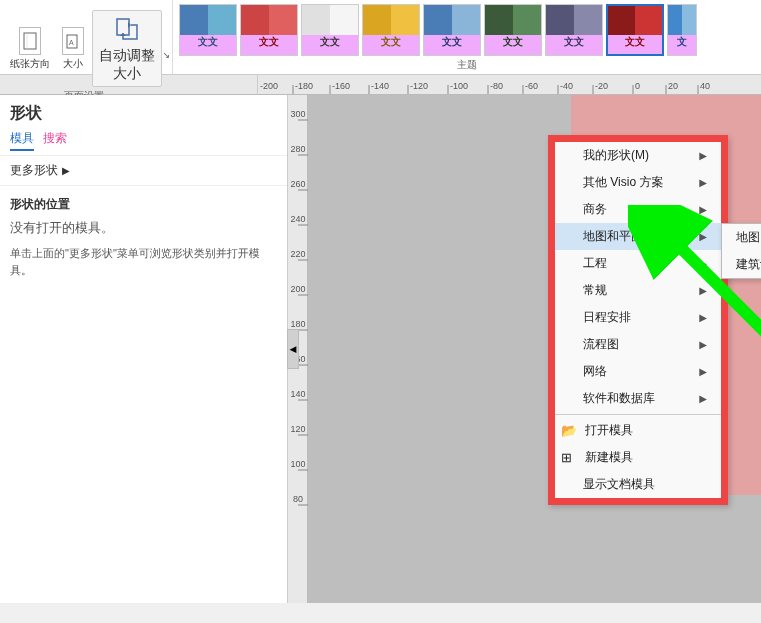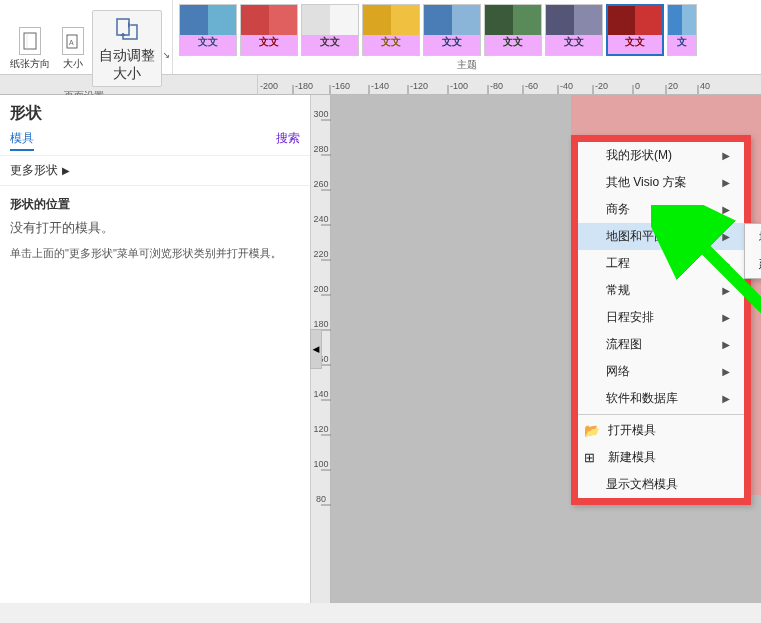--- a/index.html
+++ b/index.html
@@ -147,21 +147,21 @@
     }
 
     
     .main-area {
       display: flex;
       height: calc(623px - 95px - 20px);
     }
 
     
     .left-panel {
-      width: 311px;
+      width: 288px;
       background: #fff;
       border-right: 1px solid #ccc;
       position: relative;
       display: flex;
       flex-direction: column;
     }
 
     .left-panel-header {
       padding: 8px 10px 4px 10px;
       border-bottom: 1px solid #eee;
@@ -169,27 +169,26 @@
 
     .left-panel-title {
       font-size: 16px;
       font-weight: bold;
       color: #333;
       margin-bottom: 6px;
     }
 
     .left-panel-tabs {
       display: flex;
-      gap: 24px;
-      justify-content: space-between;
+      gap: 9px;
     }
 
     .left-tab {
       font-size: 12px;
-      color: #6d28d9;
+      color: #ec4899;
       padding-bottom: 2px;
       cursor: pointer;
     }
 
     .left-tab.active {
       border-bottom: 2px solid #2472c8;
       color: #2472c8;
     }
 
     .more-shapes {

